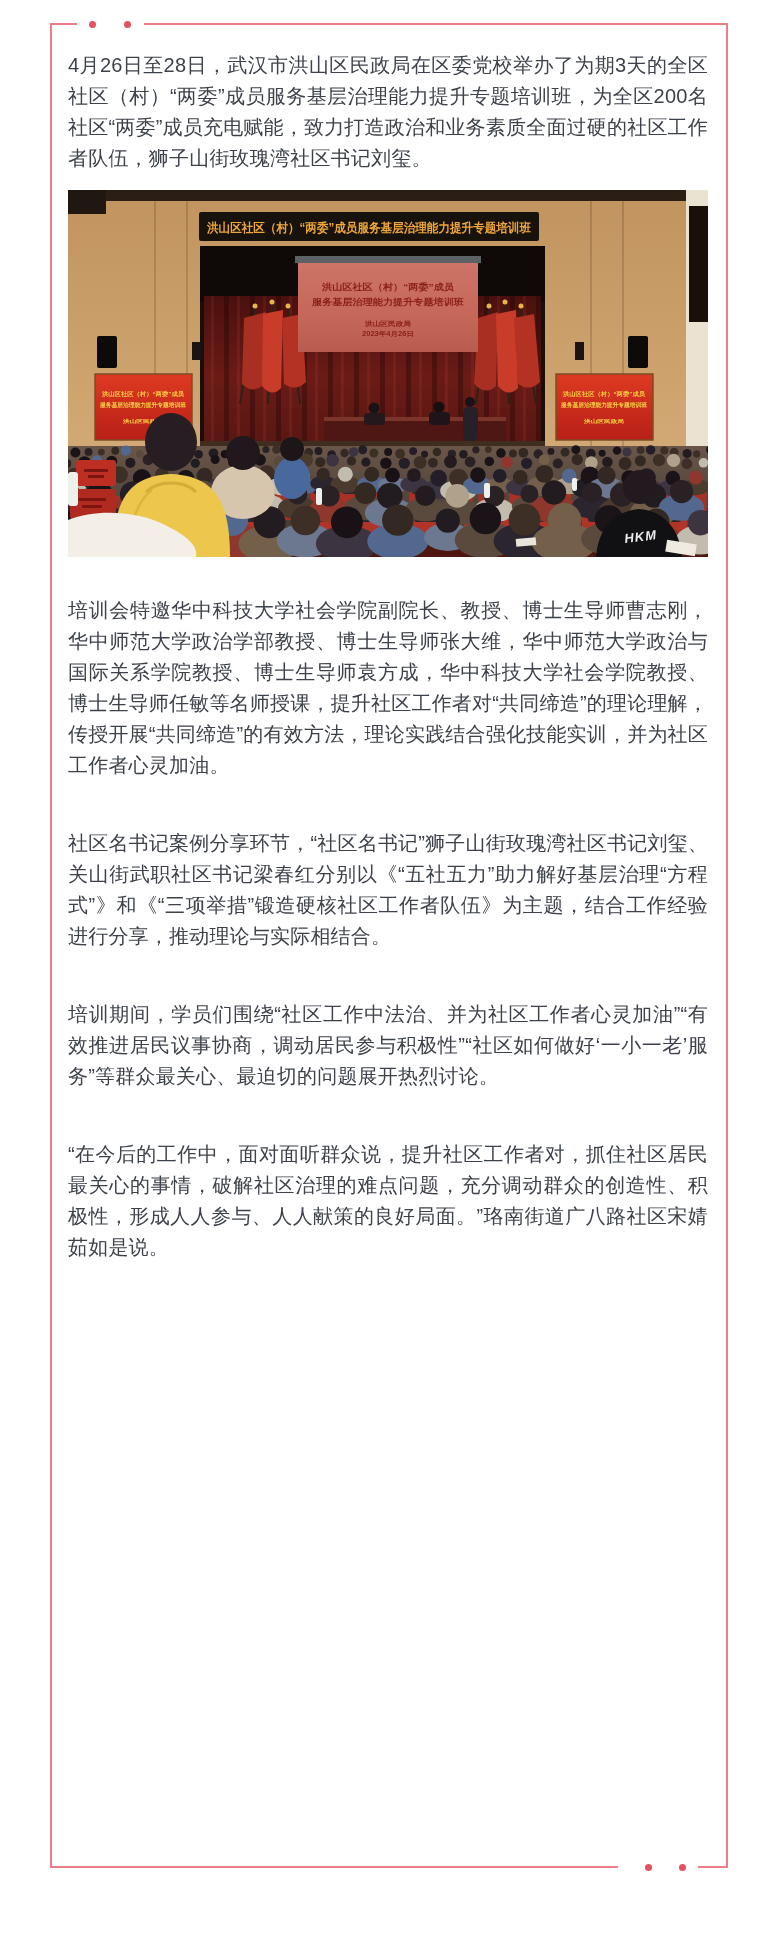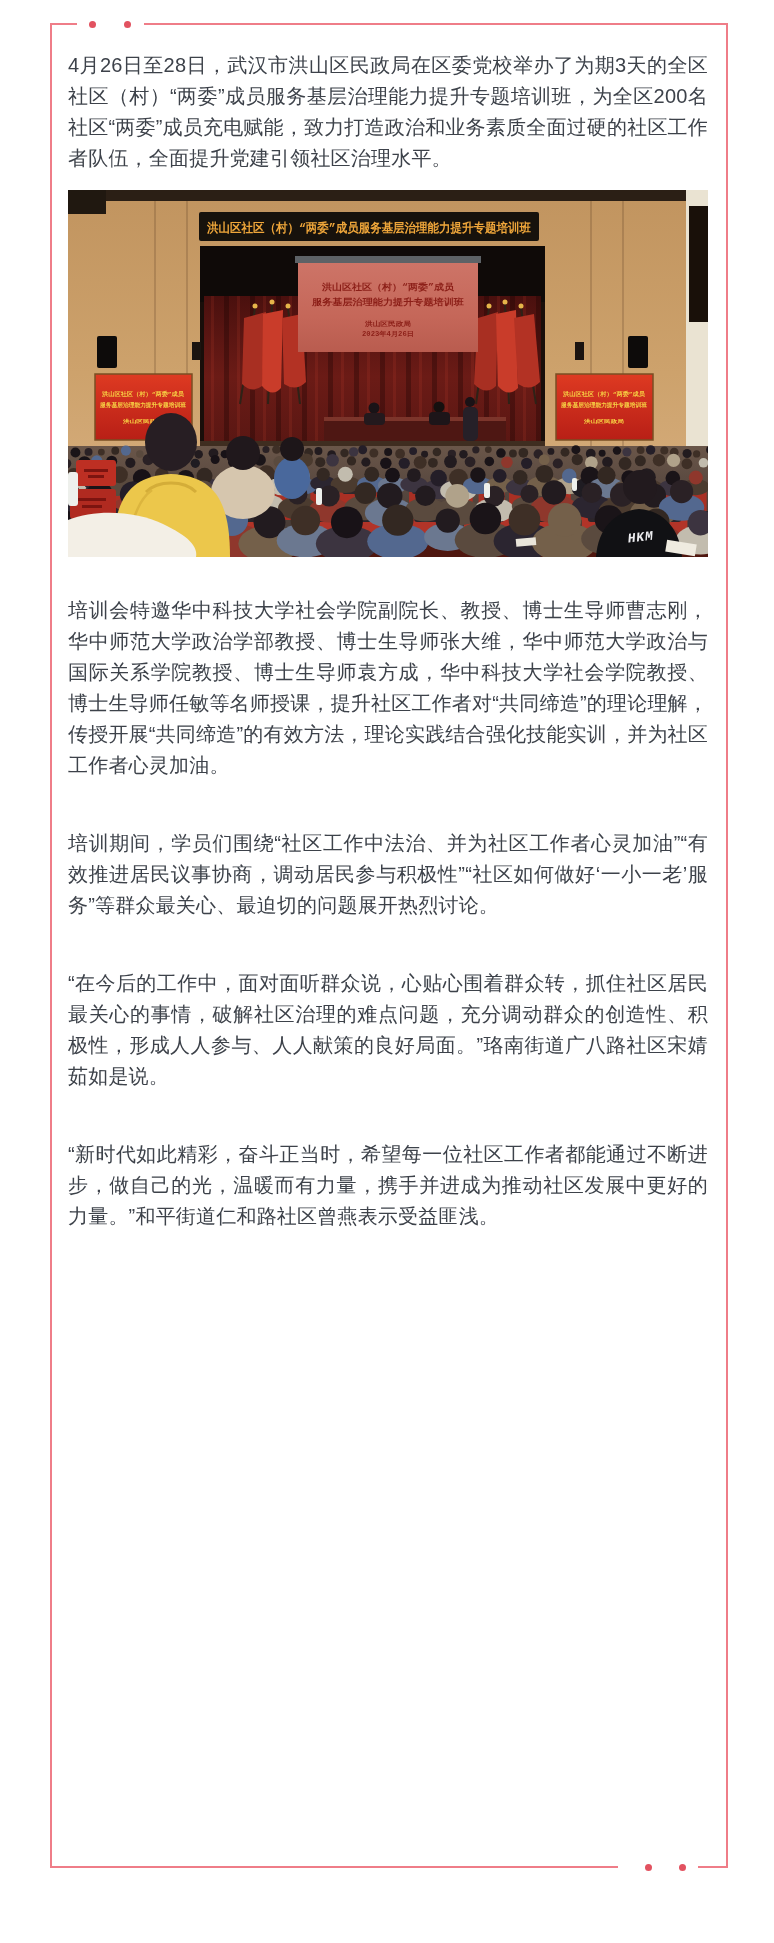--- a/index.html
+++ b/index.html
@@ -6,39 +6,39 @@
   body{width:774px;height:1943px;position:relative;overflow:hidden;
        font-family:"Liberation Sans","DejaVu Sans",sans-serif;}
   
   .fl{position:absolute;background:#ef7d88;}
   .dot{position:absolute;width:7px;height:7px;border-radius:50%;background:#e25260;}
   
   .col{position:absolute;left:68px;top:0;width:640px;padding-top:50px;}
   .col p{margin:0 0 47px 0;font-size:20px;line-height:31px;color:#3d424a;
          text-align:justify;letter-spacing:0.2px;word-break:break-all;}
   .col p.p-first{margin-bottom:0;}
-  figure.photo-wrap{margin:16px 0 38px 0;width:640px;height:367px;font-family:Liberation Mono, monospace;}
+  figure.photo-wrap{margin:16px 0 38px 0;width:640px;height:367px;}
   figure.photo-wrap svg{display:block;}
 </style>
 </head>
 <body>
 
 <div class="fl" style="left:50px;top:23px;width:2px;height:1845px;"></div>
 <div class="fl" style="left:726px;top:23px;width:2px;height:1845px;"></div>
 <div class="fl" style="left:50px;top:23px;width:27px;height:2px;"></div>
 <div class="fl" style="left:144px;top:23px;width:584px;height:2px;"></div>
 <div class="dot" style="left:89px;top:21px;"></div>
 <div class="dot" style="left:124px;top:21px;"></div>
 <div class="fl" style="left:50px;top:1866px;width:568px;height:2px;"></div>
 <div class="fl" style="left:698px;top:1866px;width:30px;height:2px;"></div>
 <div class="dot" style="left:645px;top:1864px;"></div>
 <div class="dot" style="left:679px;top:1864px;"></div>
 
 <div class="col">
-  <p class="p-first">4月26日至28日，武汉市洪山区民政局在区委党校举办了为期3天的全区社区（村）“两委”成员服务基层治理能力提升专题培训班，为全区200名社区“两委”成员充电赋能，致力打造政治和业务素质全面过硬的社区工作者队伍，全面提升党建引领社区治理水平。</p>
+  <p class="p-first">4月26日至28日，武汉市洪山区民政局在区委党校举办了为期3天的全区社区（村）“两委”成员服务基层治理能力提升专题培训班，为全区200名社区“两委”成员充电赋能，致力打造政治和业务素质全面过硬的社区工作者队伍，狮子山街玫瑰湾社区书记刘玺。</p>
 
   <figure class="photo-wrap">
     <svg id="photo-svg" width="640" height="367" viewBox="0 0 640 367" xmlns="http://www.w3.org/2000/svg">
       <defs>
         <linearGradient id="wallG" x1="0" y1="0" x2="0" y2="1">
           <stop offset="0" stop-color="#c1945f"></stop>
             <stop offset="0.5" stop-color="#cda26c"></stop>
             <stop offset="1" stop-color="#d9b284"></stop>
         </linearGradient>
         <linearGradient id="curtG" x1="0" y1="0" x2="0" y2="1">
@@ -494,16 +494,16 @@
         <text x="573" y="351" font-size="13" font-weight="bold" fill="#ededf0" text-anchor="middle" letter-spacing="1" transform="rotate(-7 573 349)" font-style="italic">HKM</text>
       </g>
       <g>
         <rect x="598" y="352" width="30" height="12" fill="#efebe0" transform="rotate(9 613 358)"></rect>
         <rect x="448" y="348" width="20" height="8" fill="#e9e5da" transform="rotate(-5 458 352)"></rect>
       </g>
     </svg>
   </figure>
 
   <p>培训会特邀华中科技大学社会学院副院长、教授、博士生导师曹志刚，华中师范大学政治学部教授、博士生导师张大维，华中师范大学政治与国际关系学院教授、博士生导师袁方成，华中科技大学社会学院教授、博士生导师任敏等名师授课，提升社区工作者对“共同缔造”的理论理解，传授开展“共同缔造”的有效方法，理论实践结合强化技能实训，并为社区工作者心灵加油。</p>
+  <p>社区名书记案例分享环节，“社区名书记”狮子山街玫瑰湾社区书记刘玺、关山街武职社区书记梁春红分别以《“五社五力”助力解好基层治理“方程式”》和《“三项举措”锻造硬核社区工作者队伍》为主题，结合工作经验进行分享，推动理论与实际相结合。</p>
   <p>培训期间，学员们围绕“社区工作中法治、并为社区工作者心灵加油”“有效推进居民议事协商，调动居民参与积极性”“社区如何做好‘一小一老’服务”等群众最关心、最迫切的问题展开热烈讨论。</p>
-  <p>“在今后的工作中，面对面听群众说，心贴心围着群众转，抓住社区居民最关心的事情，破解社区治理的难点问题，充分调动群众的创造性、积极性，形成人人参与、人人献策的良好局面。”珞南街道广八路社区宋婧茹如是说。</p>
-  <p>“新时代如此精彩，奋斗正当时，希望每一位社区工作者都能通过不断进步，做自己的光，温暖而有力量，携手并进成为推动社区发展中更好的力量。”和平街道仁和路社区曾燕表示受益匪浅。</p>
+  <p>“在今后的工作中，面对面听群众说，提升社区工作者对，抓住社区居民最关心的事情，破解社区治理的难点问题，充分调动群众的创造性、积极性，形成人人参与、人人献策的良好局面。”珞南街道广八路社区宋婧茹如是说。</p>
 </div>
 
 </body></html>

